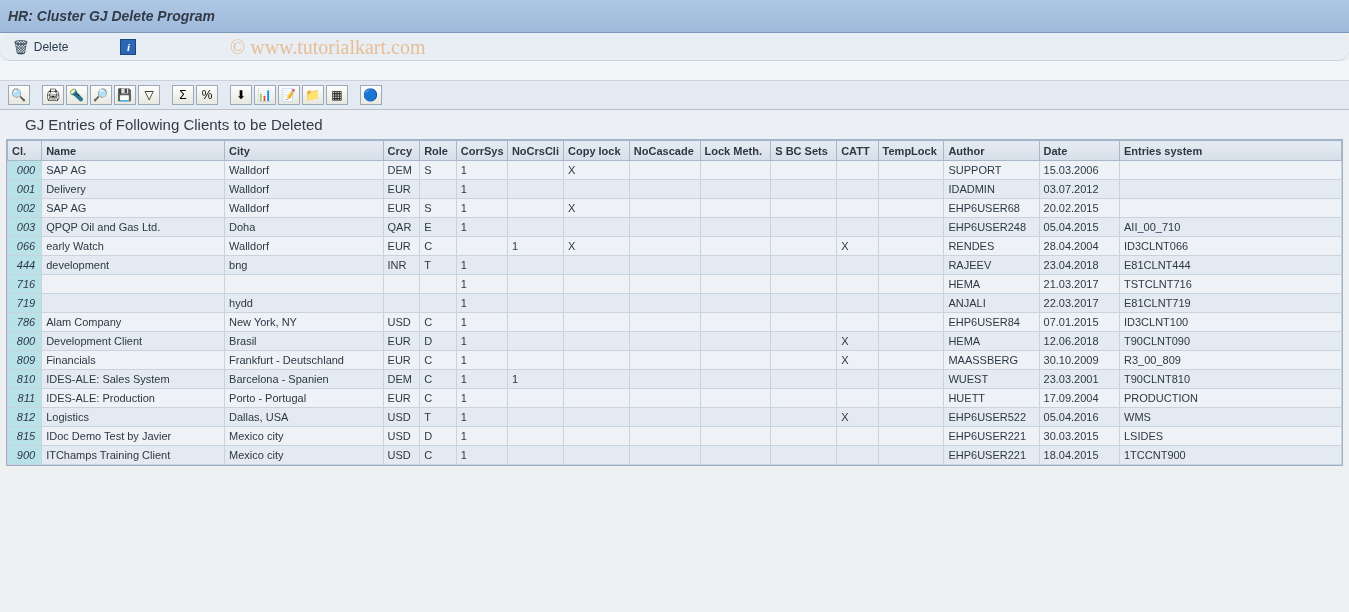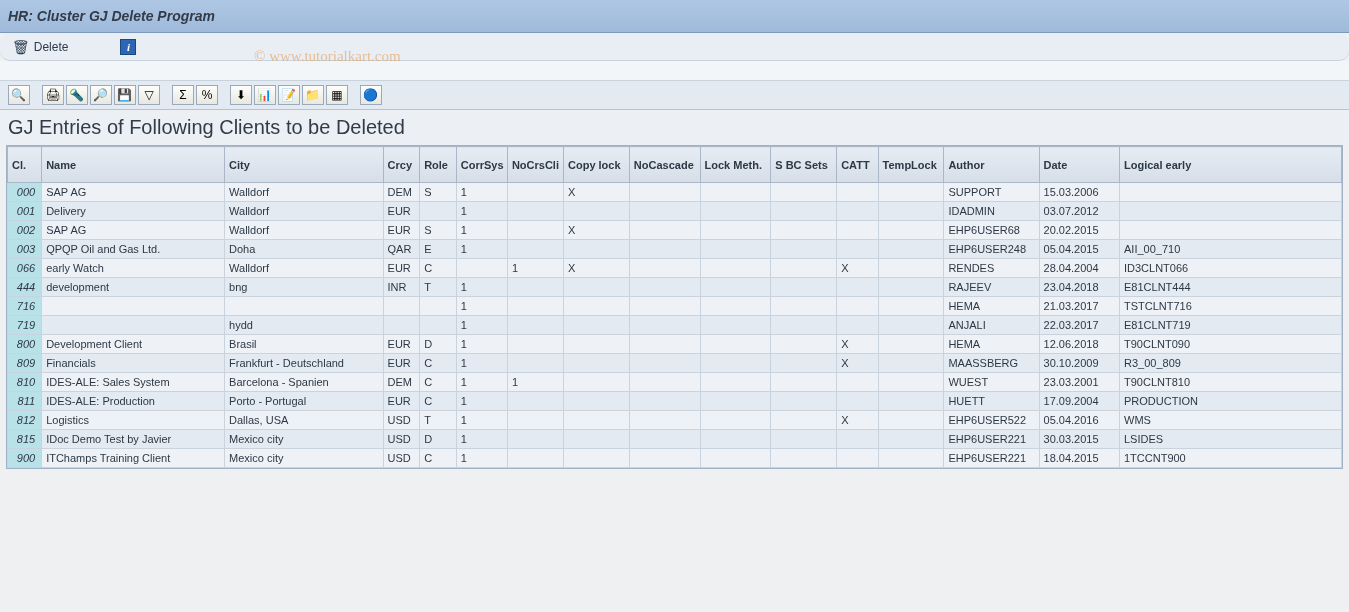--- a/index.html
+++ b/index.html
@@ -76,23 +76,23 @@
       display: inline-flex;
       align-items: center; justify-content: center;
       cursor: pointer;
       font-size: 12px;
     }
     .tb-sep {
       width: 8px; height: 20px;
       display: inline-block;
     }
     .heading {
-      font-size: 20px;
+      font-size: 15px;
       color: #333b48;
-      padding: 6px 8px;
+      padding: 6px 25px;
       background: #ecf0f5;
     }
     .grid-wrap {
       margin: 0 6px;
       border: 1px solid #9fb1c5;
       background: #fff;
       overflow: hidden;
     }
     table.grid {
       border-collapse: collapse;
@@ -100,21 +100,21 @@
       table-layout: fixed;
       font-size: 11px;
     }
     table.grid th {
       background: linear-gradient(#e6ecf3,#d6dee8);
       border: 1px solid #a9b7c9;
       text-align: left;
       font-weight: bold;
       padding: 2px 4px;
       color: #2d3845;
-      height: 36px;
+      height: 20px;
       overflow: hidden;
       white-space: nowrap;
     }
     table.grid td {
       border: 1px solid #c9d3de;
       padding: 1px 4px;
       height: 19px;
       overflow: hidden;
       white-space: nowrap;
       color: #2d3845;
@@ -122,26 +122,25 @@
     tbody tr:nth-child(odd) td { background: #eef2f7; }
     tbody tr:nth-child(even) td { background: #e4eaf1; }
     tbody td:first-child {
       background: #b9e1e8 !important;
       text-align: right;
       padding-right: 6px;
       font-style: italic;
     }
     .watermark {
       position: absolute;
-      top: 48px; left: 230px;
+      top: 36px; left: 230px;
       color: rgba(232,150,70,0.55);
-      font-size: 15px;
+      font-size: 20px;
       font-family: "Times New Roman", serif;
       pointer-events: none;
-      margin-left: 24px;
     }
   </style>
 </head>
 <body>
 
 <div class="titlebar">
   <span class="titlebar-text">HR: Cluster GJ Delete Program</span>
 </div>
 
 <div class="menubar">
@@ -210,21 +209,21 @@
           <th>CorrSys</th>
           <th>NoCrsCli</th>
           <th>Copy lock</th>
           <th>NoCascade</th>
           <th>Lock Meth.</th>
           <th>S BC Sets</th>
           <th>CATT</th>
           <th>TempLock</th>
           <th>Author</th>
           <th>Date</th>
-          <th>Logical early</th>
+          <th>Entries system</th>
         </tr>
       </thead>
     <tbody id="tbody">
         <tr>
           <td>000</td>
           <td>SAP AG</td>
           <td>Walldorf</td>
           <td>DEM</td>
           <td>S</td>
           <td>1</td>
@@ -359,20 +358,38 @@
           <td></td>
           <td></td>
           <td></td>
           <td></td>
           <td></td>
           <td>ANJALI</td>
           <td>22.03.2017</td>
           <td>E81CLNT719</td>
         </tr>
         <tr>
+          <td>786</td>
+          <td>Alam Company</td>
+          <td>New York, NY</td>
+          <td>USD</td>
+          <td>C</td>
+          <td>1</td>
+          <td></td>
+          <td></td>
+          <td></td>
+          <td></td>
+          <td></td>
+          <td></td>
+          <td></td>
+          <td>EHP6USER84</td>
+          <td>07.01.2015</td>
+          <td>ID3CLNT100</td>
+        </tr>
+        <tr>
           <td>800</td>
           <td>Development Client</td>
           <td>Brasil</td>
           <td>EUR</td>
           <td>D</td>
           <td>1</td>
           <td></td>
           <td></td>
           <td></td>
           <td></td>

